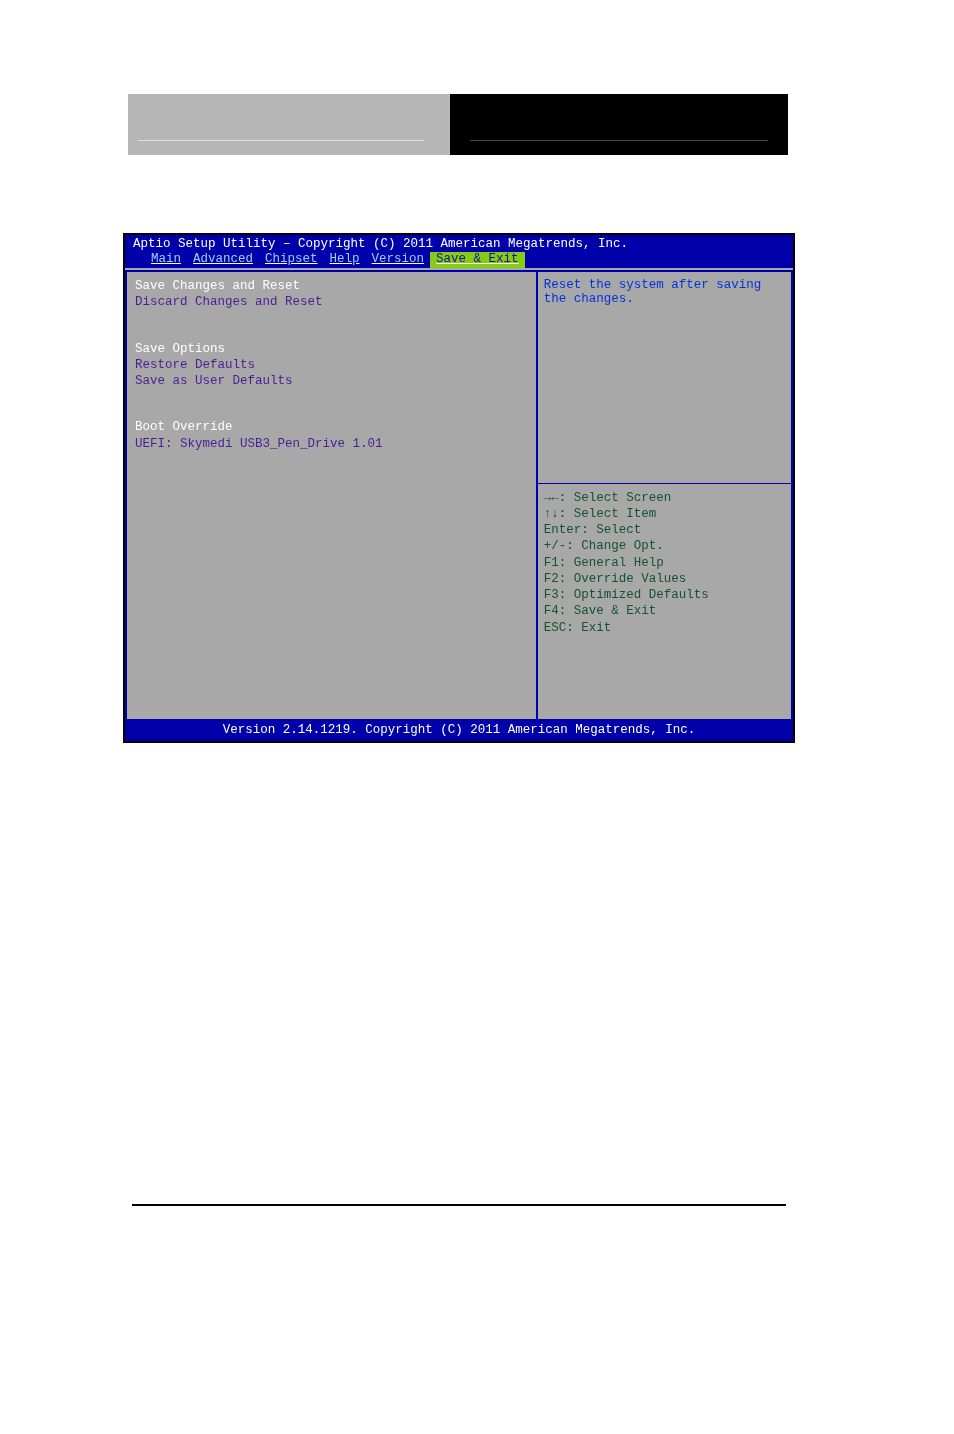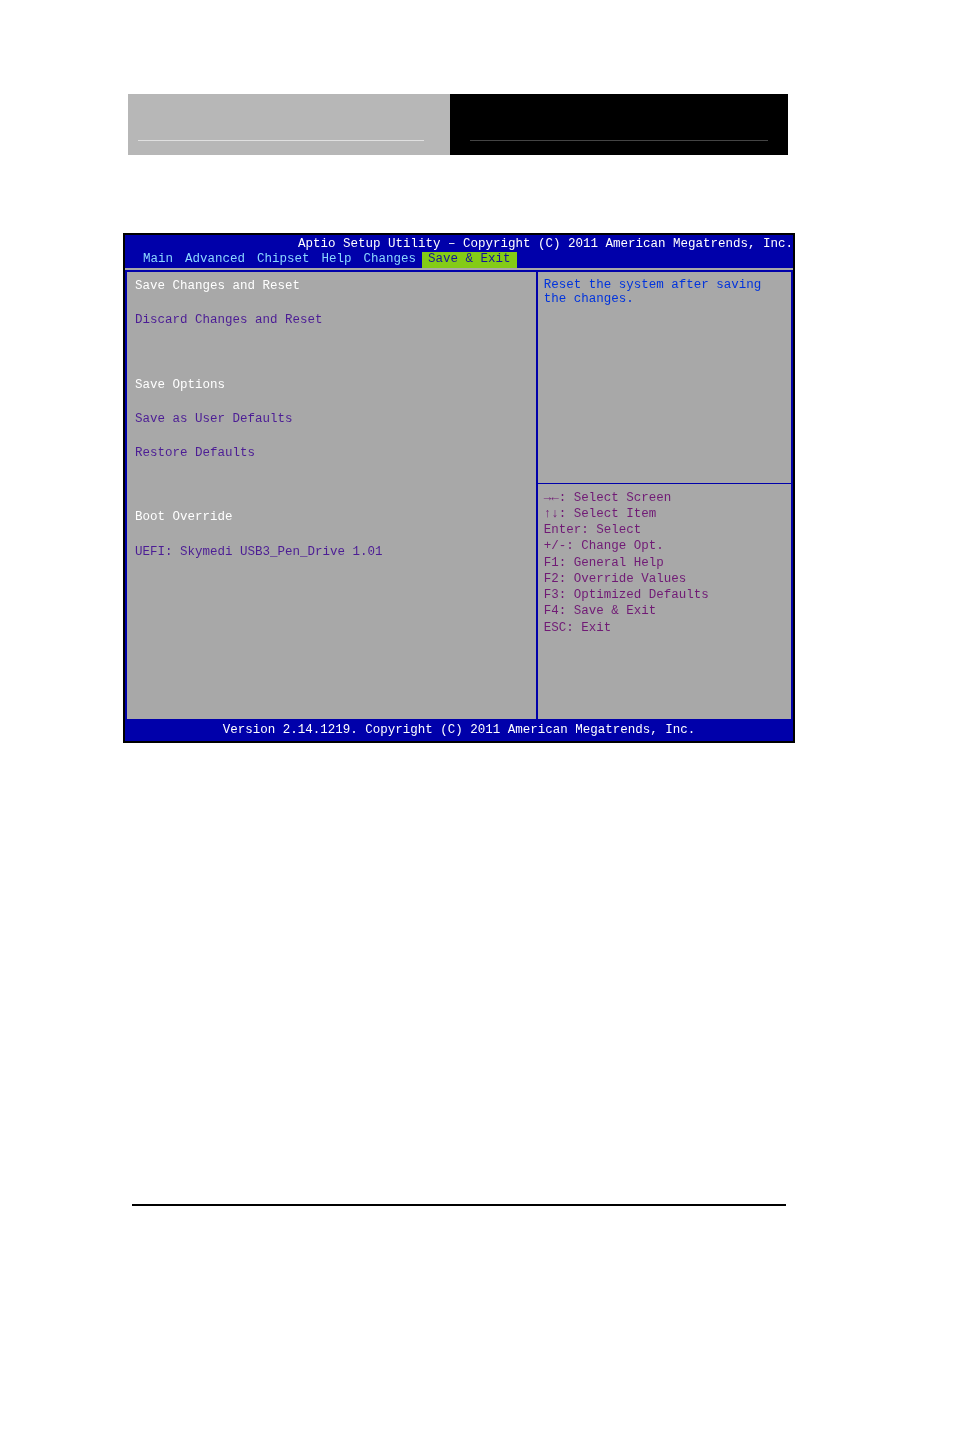--- a/index.html
+++ b/index.html
@@ -64,29 +64,30 @@
     height: 100%;
     background: #a8a8a8;
     font-family: "Courier New", monospace;
     font-size: 12.5px;
     display: flex;
     flex-direction: column;
   }
   .bios-header {
     background: #0000aa;
     color: #fff;
-    text-align: right;
-    padding: 2px 0 0 0;
+    text-align: left;
+    padding: 2px 0 0 8px;
     height: 31px;
   }
   .bios-tabs {
     display: flex;
     margin-top: 1px;
     padding-left: 12px;
     height: 16px;
+    text-decoration: underline;
   }
   .bios-tab {
     color: #8bd6ff;
     padding: 0 6px;
     white-space: nowrap;
   }
   .bios-tab.active {
     background: #84cc16;
     color: #14139a;
   }
@@ -96,40 +97,40 @@
     background: #a8a8a8;
     border-top: 2px solid #a8a8a8;
   }
   .bios-main {
     flex: 1.55;
     border: 2px solid #0000aa;
     border-top-width: 2px;
     padding: 6px 8px;
     display: flex;
     flex-direction: column;
-    gap: 18px;
+    gap: 0;
   }
   .bios-side {
     flex: 1;
     border: 2px solid #0000aa;
     border-left: none;
     border-top-width: 2px;
     display: flex;
     flex-direction: column;
     gap: 33px;
   }
   .bios-help {
     padding: 6px 6px;
     color: #0033dd;
     flex: 1;
   }
   .bios-keys {
     border-top: 1px solid #0000aa;
     padding: 6px 6px;
-    color: #701a75;
+    color: #14532d;
     line-height: 1.3;
     flex: 1.35;
   }
   .menu-item { color: #4c1d95; line-height: 1.3; }
   .menu-item.selected { color: #fff; }
   .menu-heading { color: #fff; line-height: 1.3; margin-top: 30px; }
   .menu-heading:first-child { margin-top: 0; }
   .bios-footer {
     background: #0000aa;
     color: #fff;
@@ -162,32 +163,32 @@
   <div class="bios-screenshot-wrap">
     <div class="bios">
 
       <div class="bios-header">
         <div>Aptio Setup Utility – Copyright (C) 2011 American Megatrends, Inc.</div>
         <div class="bios-tabs">
           <div class="bios-tab">Main</div>
           <div class="bios-tab">Advanced</div>
           <div class="bios-tab">Chipset</div>
           <div class="bios-tab">Help</div>
-          <div class="bios-tab">Changes</div>
+          <div class="bios-tab">Version</div>
           <div class="bios-tab active">Save &amp; Exit</div>
         </div>
       </div>
 
       <div class="bios-body">
         <div class="bios-main">
           <div class="menu-item selected">Save Changes and Reset</div>
           <div class="menu-item">Discard Changes and Reset</div>
           <div class="menu-heading">Save Options</div>
+          <div class="menu-item">Restore Defaults</div>
           <div class="menu-item">Save as User Defaults</div>
-          <div class="menu-item">Restore Defaults</div>
           <div class="menu-heading">Boot Override</div>
           <div class="menu-item">UEFI: Skymedi USB3_Pen_Drive 1.01</div>
         </div>
 
         <div class="bios-side">
           <div class="bios-help">Reset the system after saving the changes.</div>
           <div class="bios-keys">
             <div>→←: Select Screen</div>
             <div>↑↓: Select Item</div>
             <div>Enter: Select</div>

